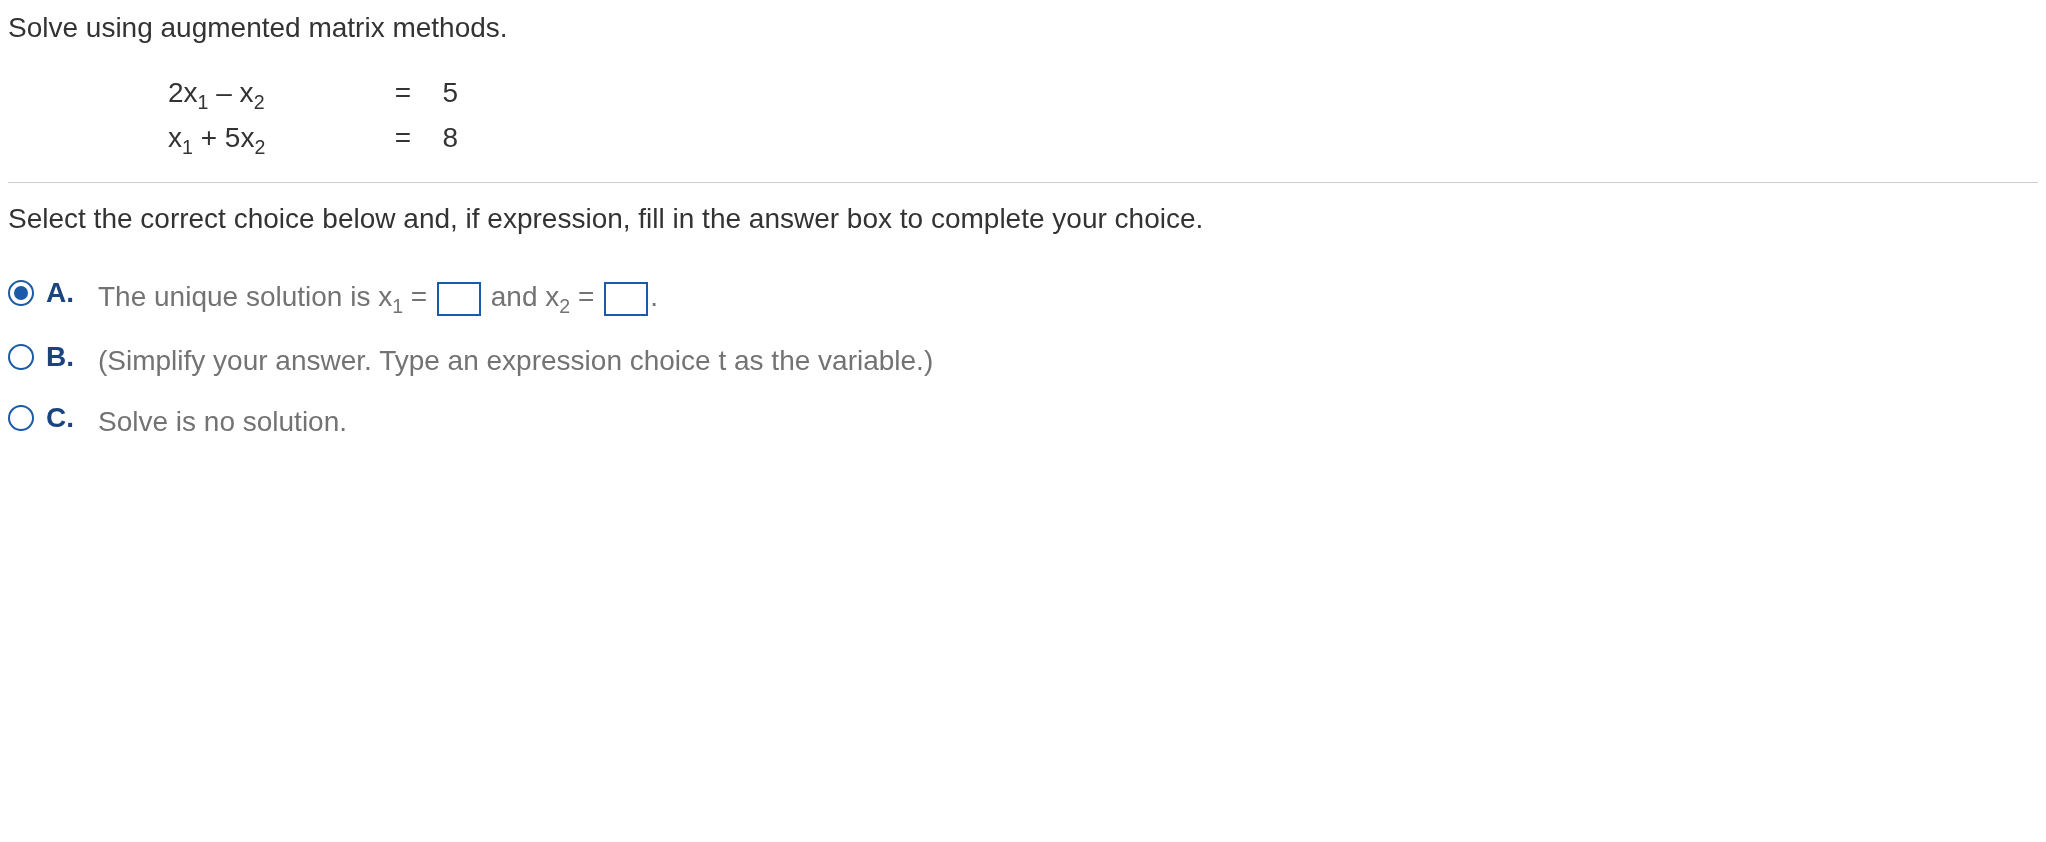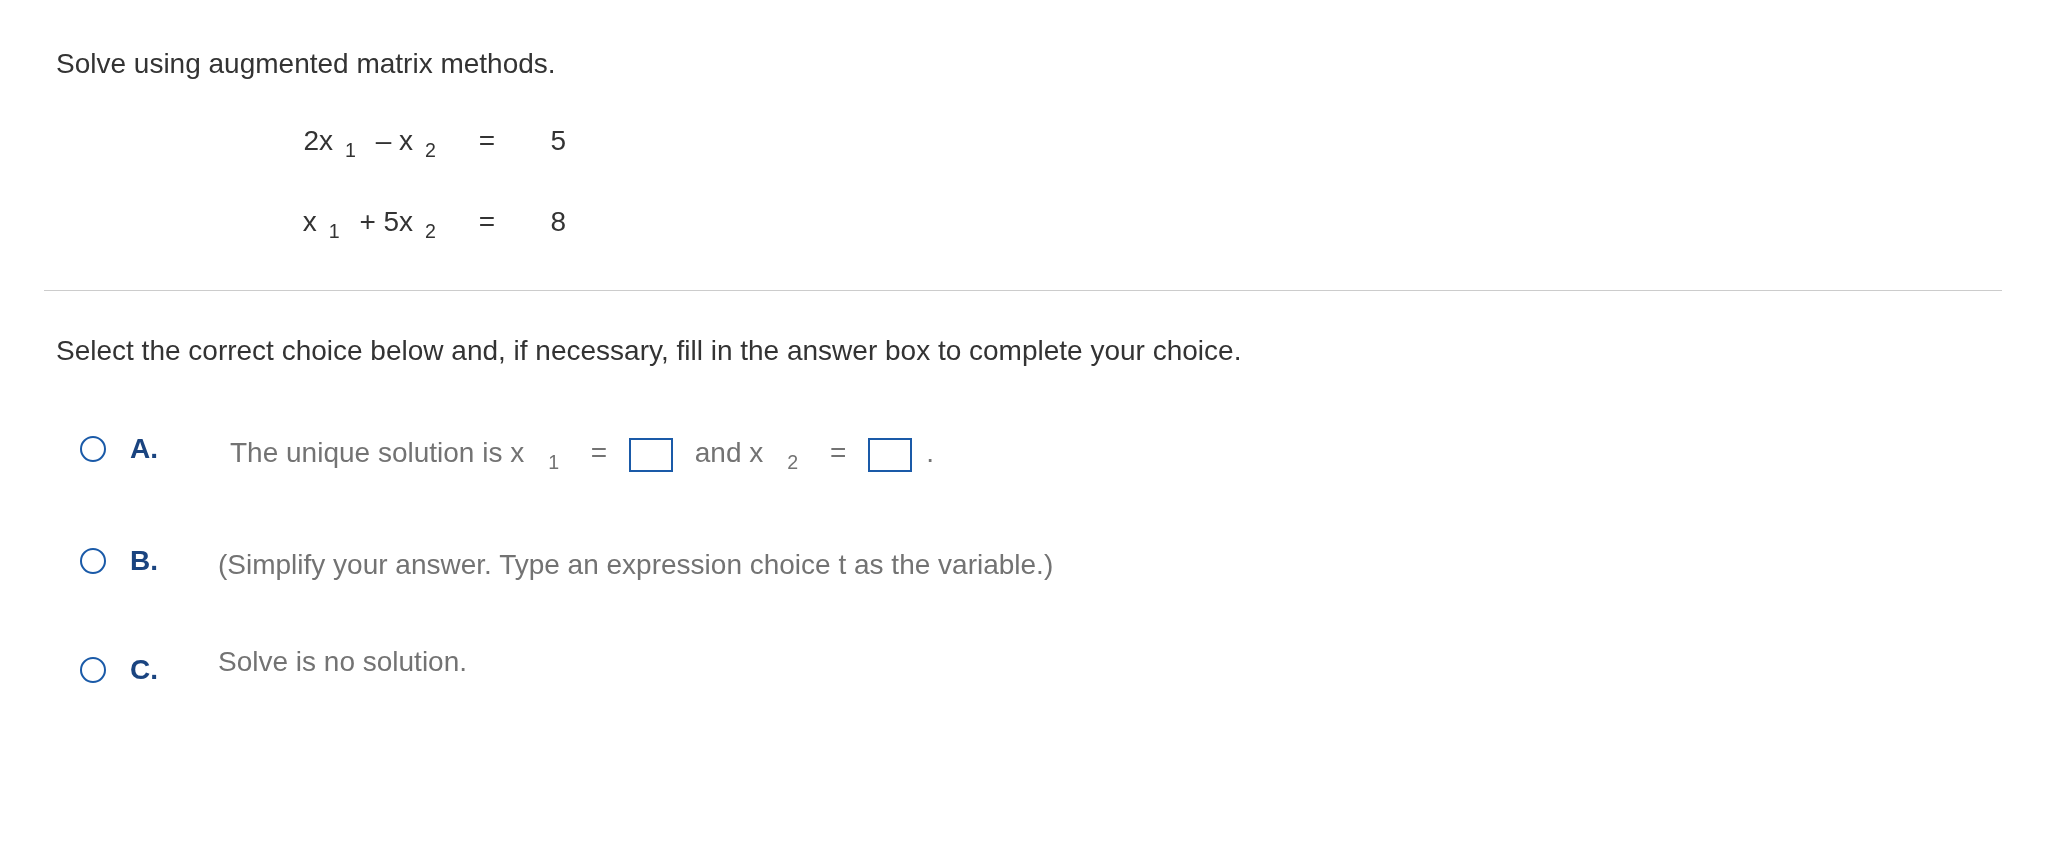--- a/index.html
+++ b/index.html
@@ -1,15 +1,15 @@
 <!DOCTYPE html>
 <html><head>
   <meta charset="utf-8">
   <style>
-    * { margin: 12px; padding: 0; box-sizing: border-box; }
+    * { margin: 0; padding: 0; box-sizing: border-box; }
     body {
       font-family: Arial, Helvetica, sans-serif;
       font-size: 28px;
       color: #333;
       background: #fff;
       padding: 12px 8px;
     }
     .section-top {
       padding-bottom: 20px;
       border-bottom: 1px solid #ccc;
@@ -20,21 +20,21 @@
     .equations {
       margin-left: 160px;
       line-height: 1.5;
     }
     .eq-row {
       display: flex;
       align-items: baseline;
     }
     .eq-lhs {
       width: 220px;
-      text-align: right;
+      text-align: left;
     }
     .eq-eq {
       width: 30px;
       text-align: center;
     }
     .eq-rhs {
       width: 60px;
       text-align: right;
       padding-right: 20px;
     }
@@ -113,21 +113,21 @@
     </div>
     <div class="eq-row">
       <span class="eq-lhs">x<sub>1</sub> + 5x<sub>2</sub></span>
       <span class="eq-eq">=</span>
       <span class="eq-rhs">8</span>
     </div>
   </div>
 </div>
 
 <div class="section-bottom">
-  <div class="instruction">Select the correct choice below and, if necessary, fill in the answer box to complete your choice.</div>
+  <div class="instruction">Select the correct choice below and, if expression, fill in the answer box to complete your choice.</div>
 
   <div class="choice-row">
     <div class="radio-wrap">
       <div class="radio selected">
           <div class="radio-dot"></div>
         </div>
       <span class="choice-label">A.</span>
     </div>
     <div class="choice-content">
       <div class="ws">

